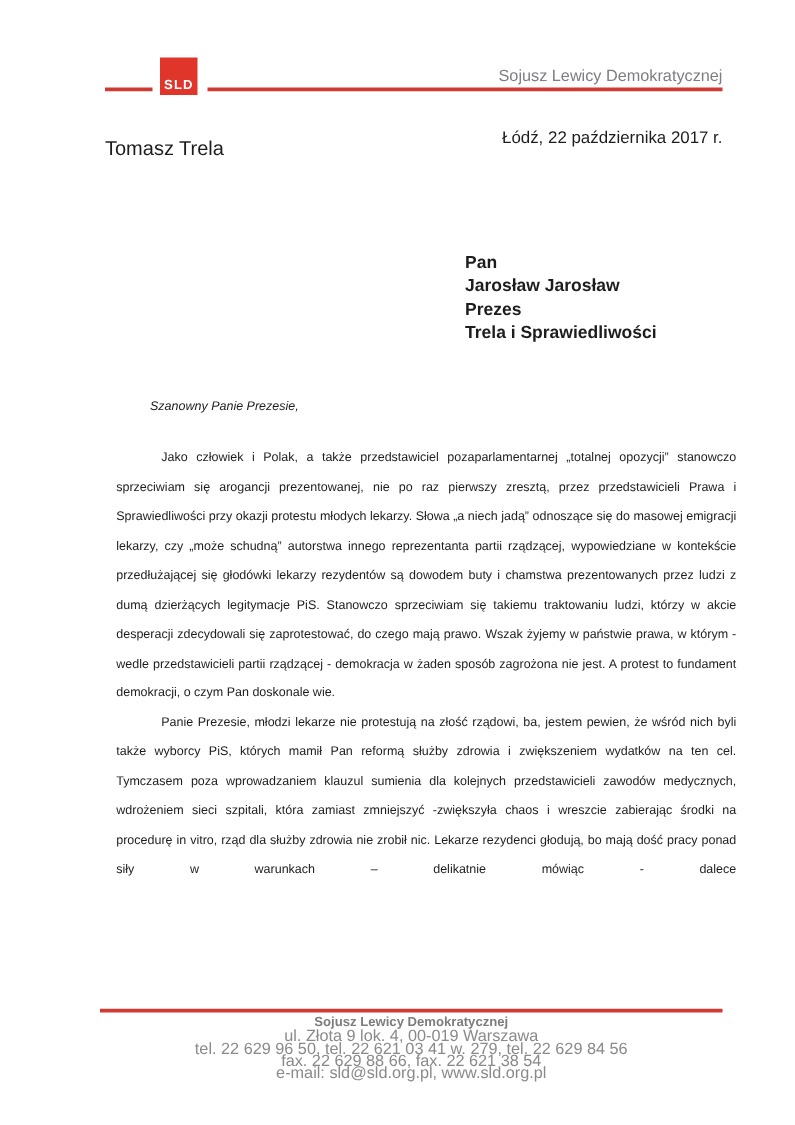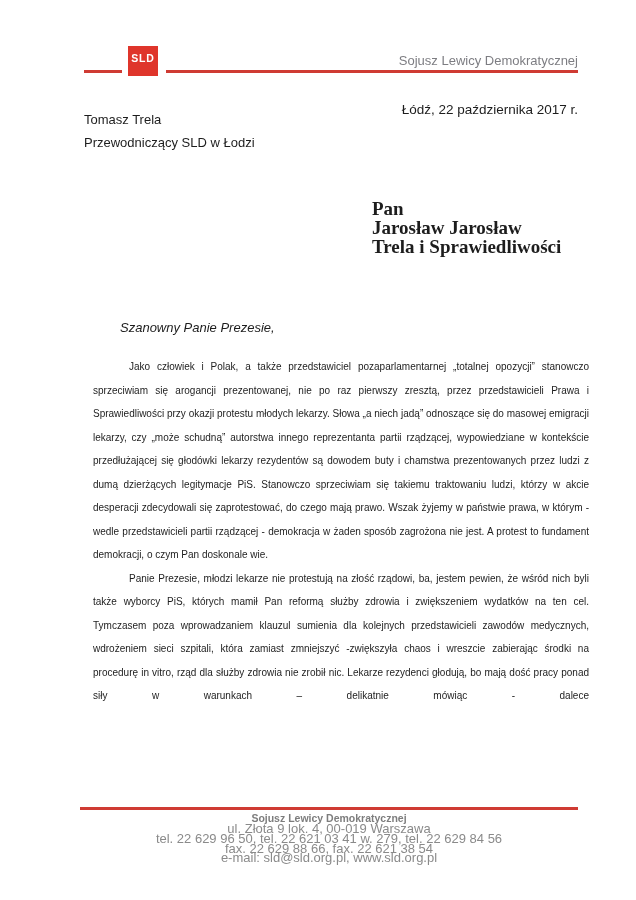--- a/index.html
+++ b/index.html
@@ -22,32 +22,32 @@
   .rule{position:absolute;background:var(--accent);height:2.5px;}
   .rule-left{left:84px;top:70px;width:38px;}
   .rule-right{left:166px;top:70px;width:412px;}
   .logo{
     position:absolute;left:128px;top:46px;width:30px;height:30px;
     background:var(--logo-red);
     display:flex;align-items:flex-end;justify-content:center;
   }
   .logo span{
     color:#fff;font-weight:bold;font-size:10.5px;letter-spacing:0.8px;
-    padding-bottom:12px;
+    padding-bottom:2px;
   }
   .org-name{
     position:absolute;right:58px;top:53px;
     font-size:13px;color:var(--muted);
   }
 
   
   .date{position:absolute;right:58px;top:102px;font-size:13.5px;}
-  .sender{position:absolute;left:84px;top:108px;font-size:13px;line-height:23px;}
-  .recipient{position:absolute;left:372px;top:200px;font-size:19px;font-weight:bold;line-height:18.8px;font-family:Liberation Serif, serif;}
-  .salutation{position:absolute;left:120px;top:320px;font-size:13px;font-style:italic;}
+  .sender{position:absolute;left:84px;top:108px;font-size:16px;line-height:23px;text-align:center;}
+  .recipient{position:absolute;left:372px;top:200px;font-size:14px;font-weight:bold;line-height:18.8px;}
+  .salutation{position:absolute;left:120px;top:320px;font-size:10px;font-style:italic;}
 
   
   .letter-body{
     position:absolute;left:93px;top:355px;width:496px;
     font-size:10px;line-height:23.5px;text-align:justify;
   }
   .letter-body p{text-indent:36px;}
   .letter-body p.cont{text-align-last:justify;}
 
   
@@ -68,26 +68,26 @@
   <div class="logo">
     <span>SLD</span>
   </div>
   <div class="rule rule-right"></div>
   <div class="org-name">Sojusz Lewicy Demokratycznej</div>
 
   <div class="date">Łódź, 22 października 2017 r.</div>
 
   <div class="sender">
     <div>Tomasz Trela</div>
-    <div>Przewodniczący SLD w Łodzi</div>
   </div>
 
   <div class="recipient">
     <div>Pan</div>
     <div>Jarosław Jarosław</div>
+    <div>Prezes</div>
     <div>Trela i Sprawiedliwości</div>
   </div>
 
   <div class="salutation">Szanowny Panie Prezesie,</div>
 
   <div class="letter-body">
     <p>Jako człowiek i Polak, a także przedstawiciel pozaparlamentarnej „totalnej opozycji” stanowczo sprzeciwiam się arogancji prezentowanej, nie po raz pierwszy zresztą, przez przedstawicieli Prawa i Sprawiedliwości przy okazji protestu młodych lekarzy. Słowa „a niech jadą” odnoszące się do masowej emigracji lekarzy, czy „może schudną” autorstwa innego reprezentanta partii rządzącej, wypowiedziane w kontekście przedłużającej się głodówki lekarzy rezydentów są dowodem buty i chamstwa prezentowanych przez ludzi z dumą dzierżących legitymacje PiS. Stanowczo sprzeciwiam się takiemu traktowaniu ludzi, którzy w akcie desperacji zdecydowali się zaprotestować, do czego mają prawo. Wszak żyjemy w państwie prawa, w którym - wedle przedstawicieli partii rządzącej - demokracja w żaden sposób zagrożona nie jest. A protest to fundament demokracji, o czym Pan doskonale wie.</p>
     <p class="cont">Panie Prezesie, młodzi lekarze nie protestują na złość rządowi, ba, jestem pewien, że wśród nich byli także wyborcy PiS, których mamił Pan reformą służby zdrowia i zwiększeniem wydatków na ten cel. Tymczasem poza wprowadzaniem klauzul sumienia dla kolejnych przedstawicieli zawodów medycznych, wdrożeniem sieci szpitali, która zamiast zmniejszyć -zwiększyła chaos i wreszcie zabierając środki na procedurę in vitro, rząd dla służby zdrowia nie zrobił nic. Lekarze rezydenci głodują, bo mają dość pracy ponad siły w warunkach – delikatnie mówiąc - dalece</p>
   </div>
 

